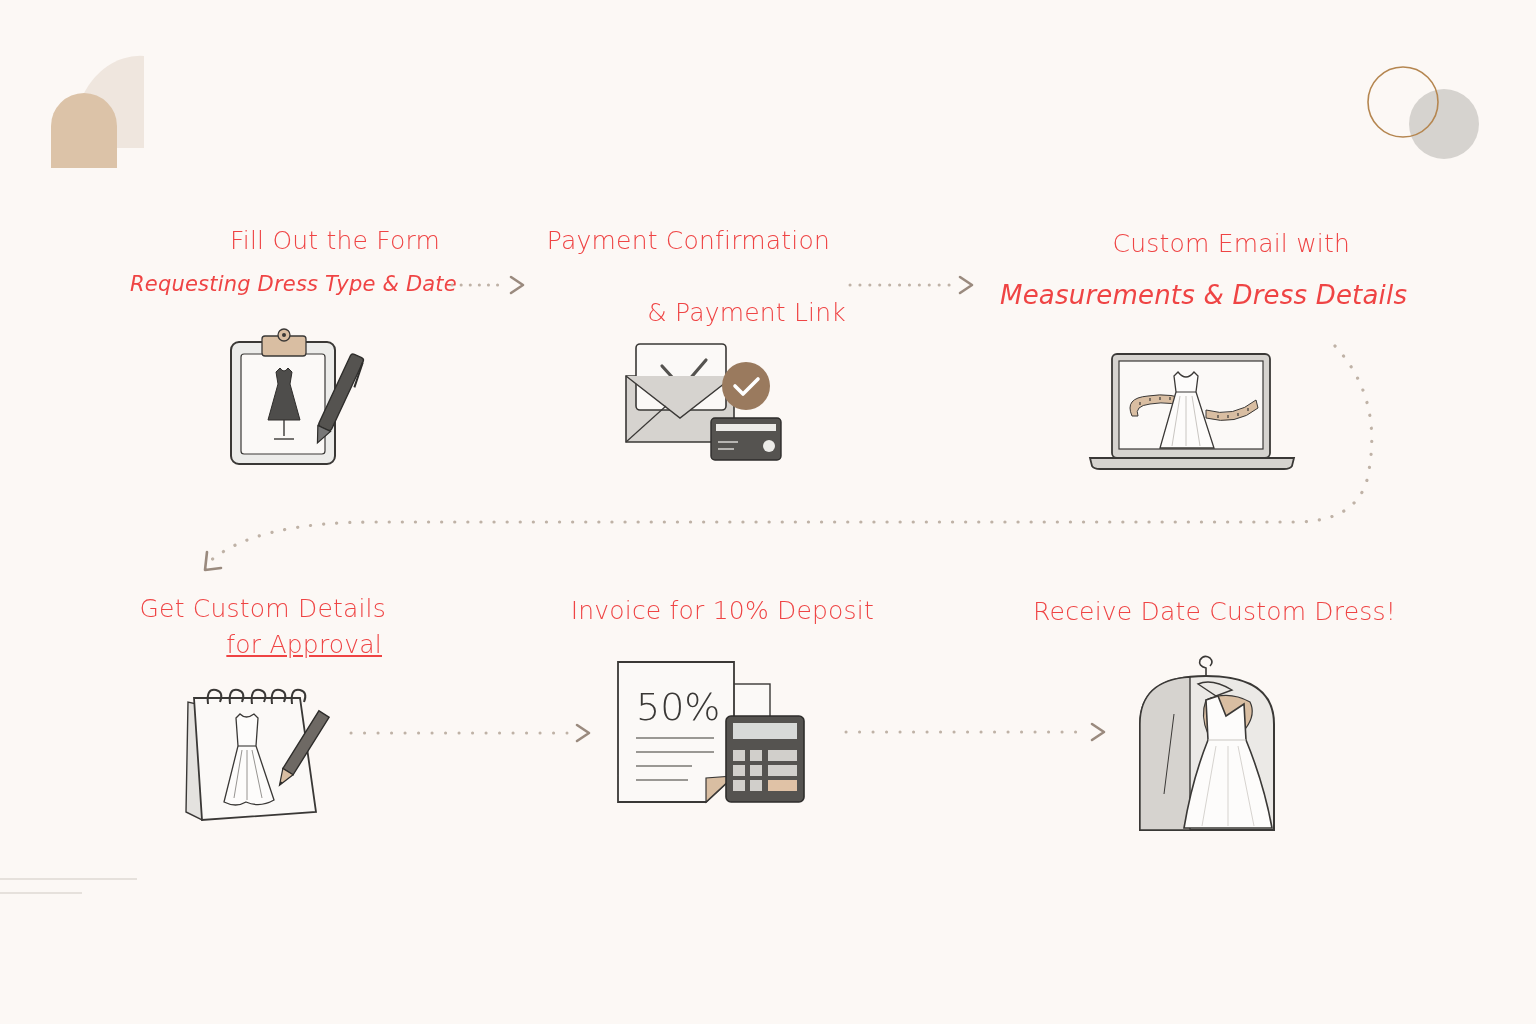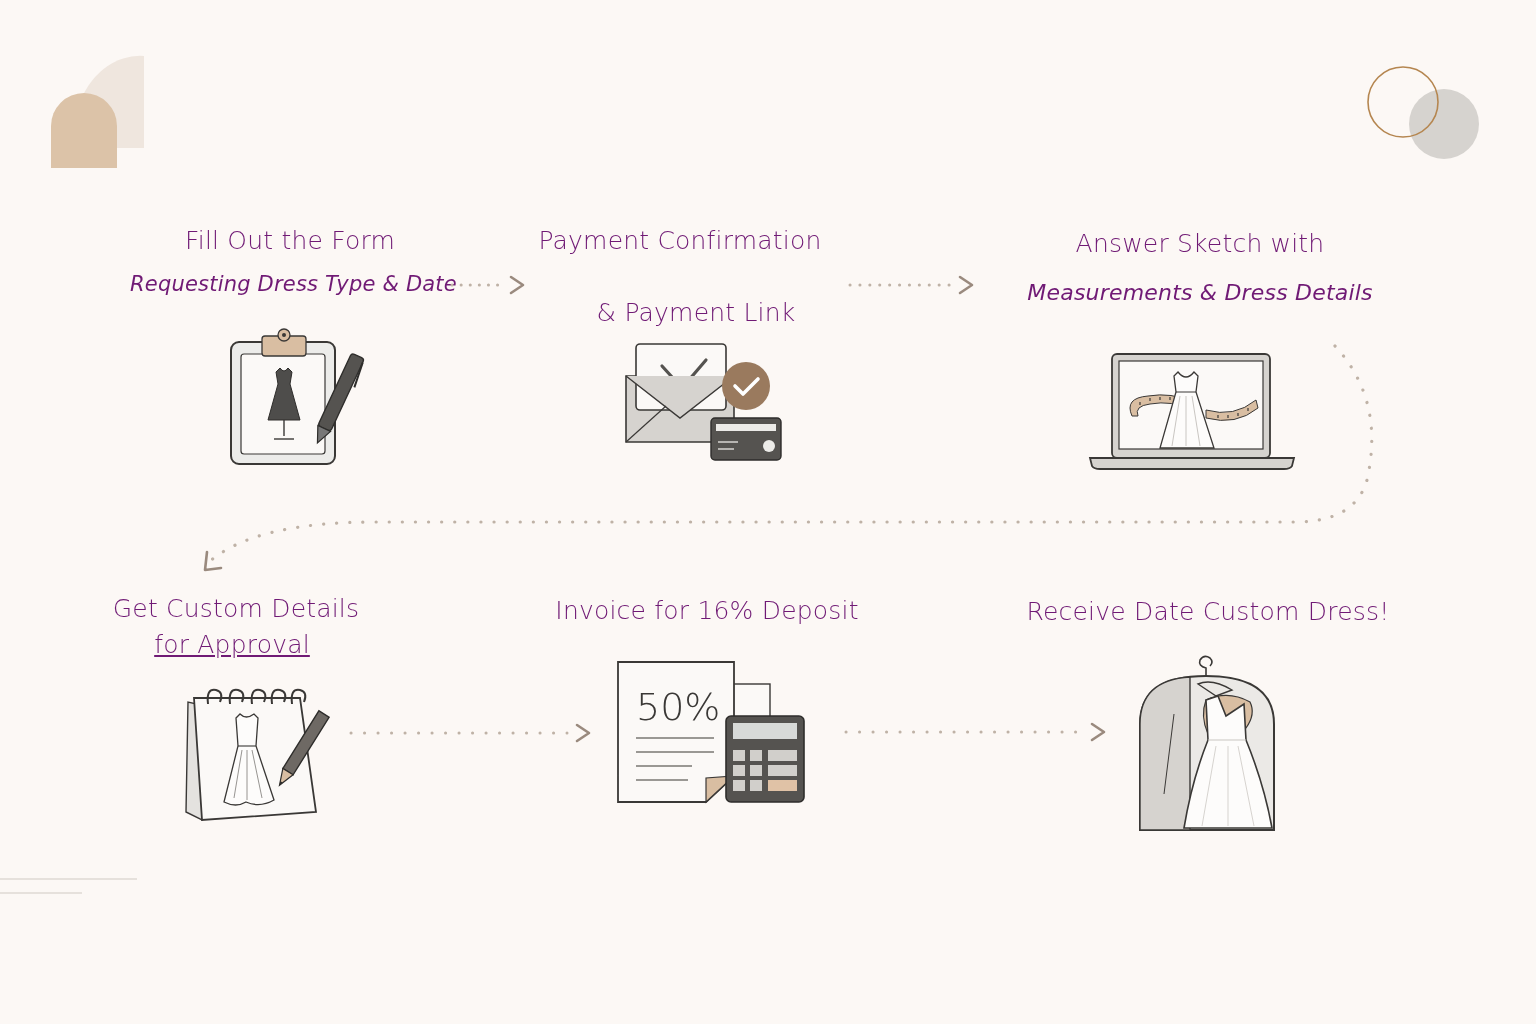--- a/index.html
+++ b/index.html
@@ -8,28 +8,28 @@
       background: #fcf8f5;
       font-family: "DejaVu Sans", sans-serif;
       color: #3a3836;
       position: relative;
     }
     .abs { position: absolute; }
     .title {
       position: absolute;
       font-family: "DejaVu Sans", sans-serif;
       font-weight: 300;
-      color: #701a75;
-      text-align: center;
+      color: #ef4444;
+      text-align: right;
       white-space: nowrap;
       letter-spacing: 0.2px;
     }
     .t-main { font-size: 25px; }
     .t-sub { font-size: 21px; font-style: italic; }
-    .t-sub-big { font-size: 22px; font-style: italic; }
+    .t-sub-big { font-size: 26px; font-style: italic; }
     svg { position: absolute; overflow: visible; }
   </style>
 </head>
 <body>
 
 <svg width="110" height="120" style="left:50px;top:56px;">
   <path d="M28,92 L28,52 A66,80 0 0 1 94,0 L94,92 Z" fill="#efe6de"></path>
   <path d="M1,112 L1,70 A33,33 0 0 1 67,70 L67,112 Z" fill="#dcc3a8"></path>
 </svg>
 
@@ -84,21 +84,21 @@
     <circle cx="147" cy="106" r="6" fill="#ecebe8"></circle>
   </svg>
 </div>
 
 <svg width="140" height="30" style="left:845px;top:270px;">
   <line x1="5" y1="15" x2="112" y2="15" stroke="#bfb2a6" stroke-width="3" stroke-linecap="round" stroke-dasharray="0.1 9.8"></line>
   <path d="M115,7 L127,15 L115,23" fill="none" stroke="#9a8a7e" stroke-width="2.6" stroke-linecap="round" stroke-linejoin="round"></path>
 </svg>
 
 <div>
-  <div class="title t-main" style="left:1050px;top:229px;width:300px;">Answer Sketch with</div>
+  <div class="title t-main" style="left:1050px;top:229px;width:300px;">Custom Email with</div>
   <div class="title t-sub-big" style="left:1000px;top:280px;width:400px;">Measurements &amp; Dress Details</div>
   <svg width="210" height="120" style="left:1088px;top:352px;">
     <rect x="24" y="2" width="158" height="104" rx="5" fill="#d6d3cf" stroke="#3a3836" stroke-width="1.8"></rect>
     <rect x="31" y="9" width="144" height="88" fill="#fbf9f7" stroke="#3a3836" stroke-width="1.2"></rect>
     <path d="M2,106 L206,106 L204,114 Q202,117 196,117 L12,117 Q6,117 4,114 Z" fill="#d6d3cf" stroke="#3a3836" stroke-width="1.8"></path>
     <path d="M44,64 Q36,46 60,44 Q84,40 104,50 L104,58 Q84,48 62,52 Q46,54 50,64 Z" fill="#d9bea2" stroke="#3a3836" stroke-width="1"></path>
     <path d="M118,58 Q146,66 168,48 L170,56 Q148,74 118,66 Z" fill="#d9bea2" stroke="#3a3836" stroke-width="1"></path>
     <g stroke="#3a3836" stroke-width="1.2">
       <line x1="52" y1="50" x2="52" y2="53"></line>
         <line x1="62" y1="46" x2="62" y2="49"></line>
@@ -151,21 +151,21 @@
     </g>
   </svg>
 </div>
 
 <svg width="260" height="30" style="left:345px;top:718px;">
   <line x1="6" y1="15" x2="222" y2="15" stroke="#bfb2a6" stroke-width="3" stroke-linecap="round" stroke-dasharray="0.1 13.4"></line>
   <path d="M232,7 L244,15 L232,23" fill="none" stroke="#9a8a7e" stroke-width="2.6" stroke-linecap="round" stroke-linejoin="round"></path>
 </svg>
 
 <div>
-  <div class="title t-main" style="left:540px;top:596px;width:334px;">Invoice for 16% Deposit</div>
+  <div class="title t-main" style="left:540px;top:596px;width:334px;">Invoice for 10% Deposit</div>
   <svg width="200" height="150" style="left:616px;top:660px;">
     <rect x="100" y="24" width="54" height="80" fill="#fbf9f7" stroke="#3a3836" stroke-width="1.4"></rect>
     <path d="M2,2 L118,2 L118,116 L90,142 L2,142 Z" fill="#fbf9f7" stroke="#3a3836" stroke-width="1.8"></path>
     <path d="M90,142 L90,118 L118,116 Z" fill="#d9bea2" stroke="#3a3836" stroke-width="1.2"></path>
     <text x="20" y="60" font-family="DejaVu Sans, sans-serif" font-size="38" font-weight="300" fill="#3a3836">50%</text>
     <g stroke="#9a9894" stroke-width="1.8">
       <line x1="20" y1="78" x2="98" y2="78"></line>
       <line x1="20" y1="92" x2="98" y2="92"></line>
       <line x1="20" y1="106" x2="76" y2="106"></line>
       <line x1="20" y1="120" x2="72" y2="120"></line>

